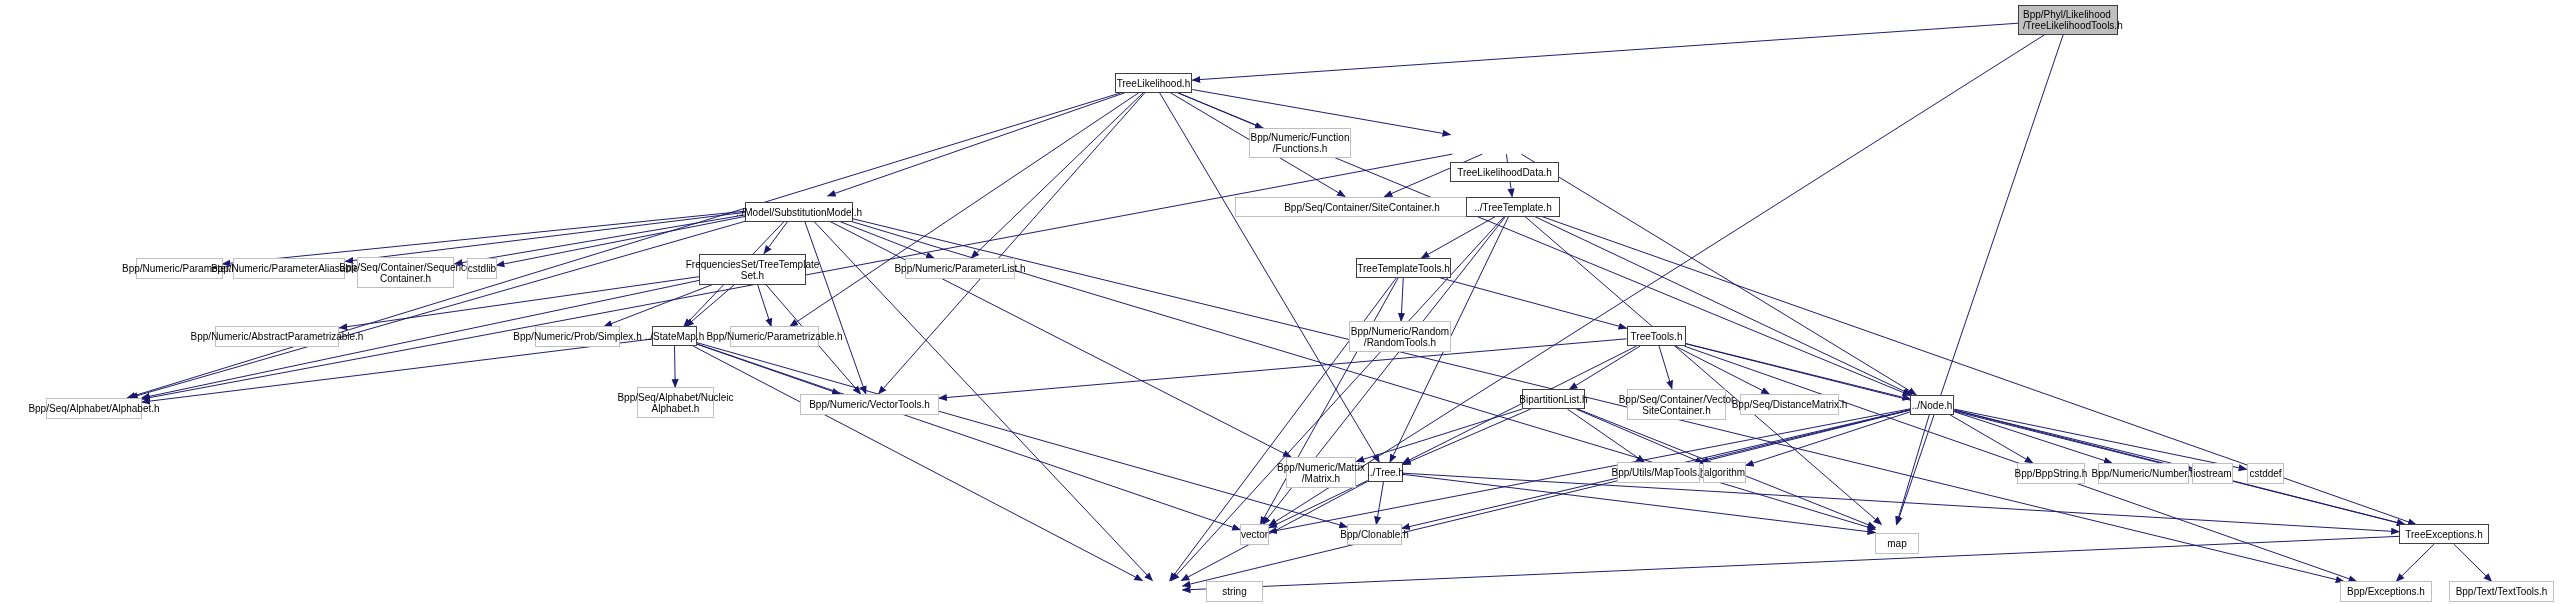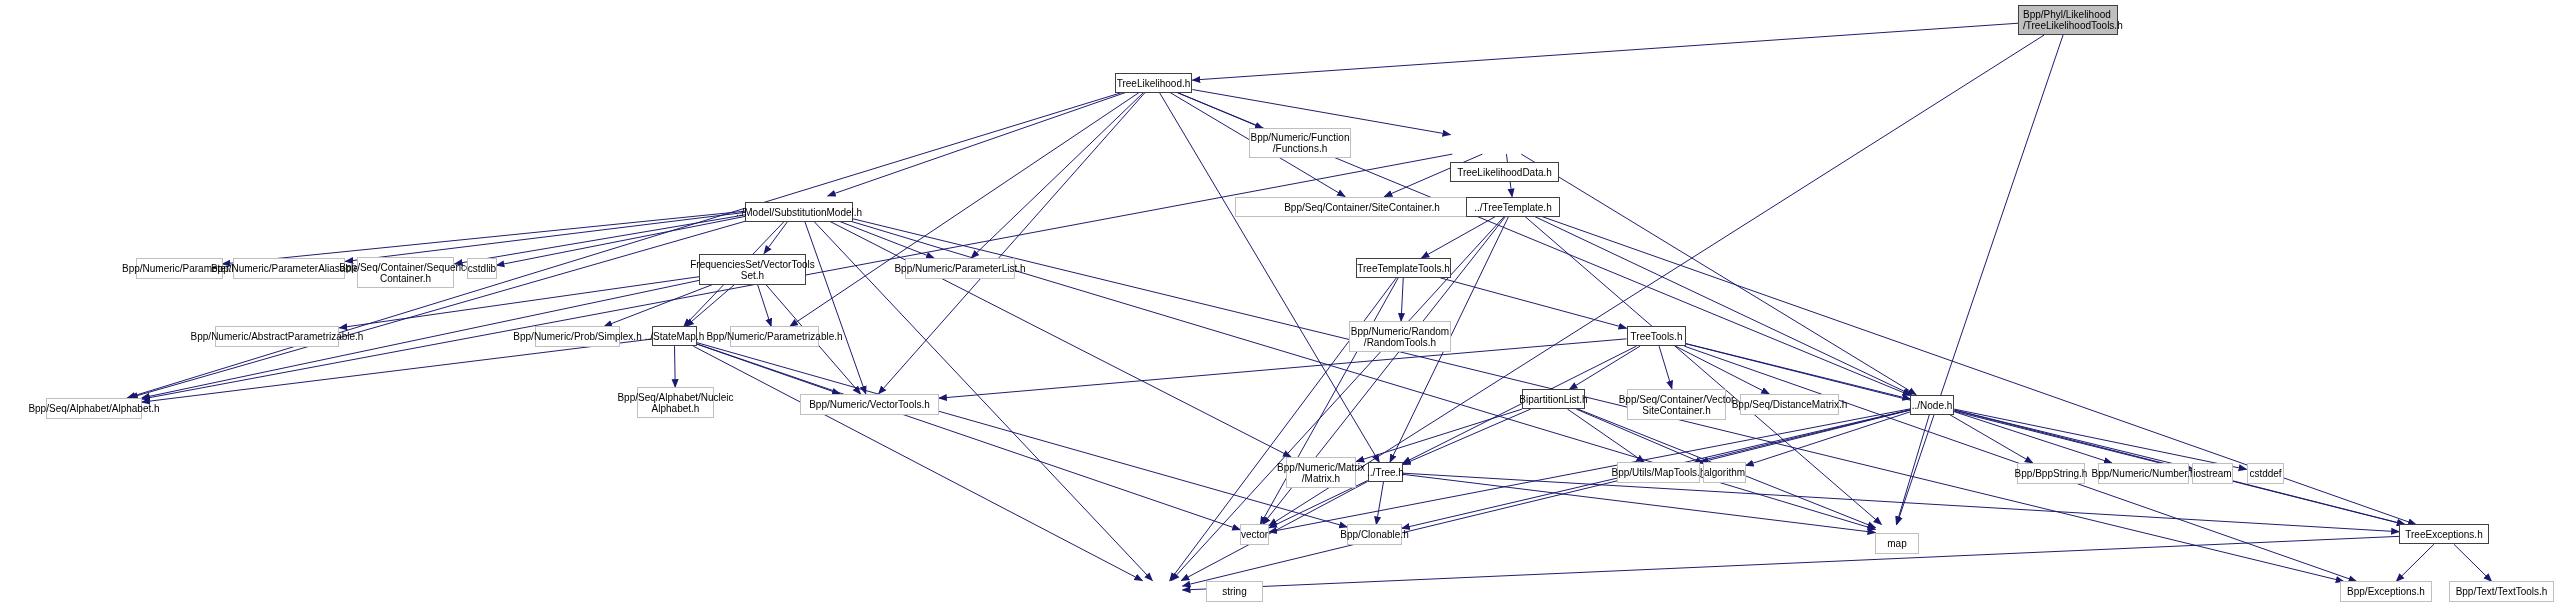--- a/index.html
+++ b/index.html
@@ -122,21 +122,21 @@
 /Functions.h</div>
       <div class="node doc" style="left: 1450px; top: 134px; width: 109px; height: 20px; margin-top: 28px;">TreeLikelihoodData.h</div>
       <div class="node doc" style="left: 745px; top: 196px; width: 108px; height: 20px; margin-top: 6px;">../Model/SubstitutionModel.h</div>
       <div class="node ext" style="left: 1235px; top: 197px; width: 254px; height: 20px;">Bpp/Seq/Container/SiteContainer.h</div>
       <div class="node doc" style="left: 1466px; top: 197px; width: 94px; height: 20px;">../TreeTemplate.h</div>
       <div class="node ext" style="left: 136px; top: 258px; width: 87px; height: 20.5px;">Bpp/Numeric/Parameter.h</div>
       <div class="node ext" style="left: 233px; top: 258px; width: 112px; height: 20.5px;">Bpp/Numeric/ParameterAliasable.h</div>
       <div class="node ext" style="left: 357px; top: 257px; width: 97px; height: 31px;">Bpp/Seq/Container/Sequence
 Container.h</div>
       <div class="node ext" style="left: 467px; top: 258px; width: 30px; height: 20.5px;">cstdlib</div>
-      <div class="node doc" style="left: 699px; top: 254px; width: 107px; height: 31px;">FrequenciesSet/VectorTools
+      <div class="node doc" style="left: 699px; top: 254px; width: 107px; height: 31px;">FrequenciesSet/TreeTemplate
 Set.h</div>
       <div class="node ext" style="left: 905px; top: 258px; width: 110px; height: 20.5px;">Bpp/Numeric/ParameterList.h</div>
       <div class="node doc" style="left: 1356px; top: 258px; width: 95px; height: 20px;">TreeTemplateTools.h</div>
       <div class="node ext" style="left: 215px; top: 326px; width: 124px; height: 20.5px;">Bpp/Numeric/AbstractParametrizable.h</div>
       <div class="node ext" style="left: 535px; top: 326px; width: 85px; height: 20.5px;">Bpp/Numeric/Prob/Simplex.h</div>
       <div class="node doc" style="left: 652px; top: 326px; width: 45px; height: 20px;">../StateMap.h</div>
       <div class="node ext" style="left: 730px; top: 326px; width: 89px; height: 20.5px;">Bpp/Numeric/Parametrizable.h</div>
       <div class="node ext" style="left: 1349px; top: 321px; width: 102px; height: 31px;">Bpp/Numeric/Random
 /RandomTools.h</div>
       <div class="node doc" style="left: 1627px; top: 326px; width: 59px; height: 20px;">TreeTools.h</div>

